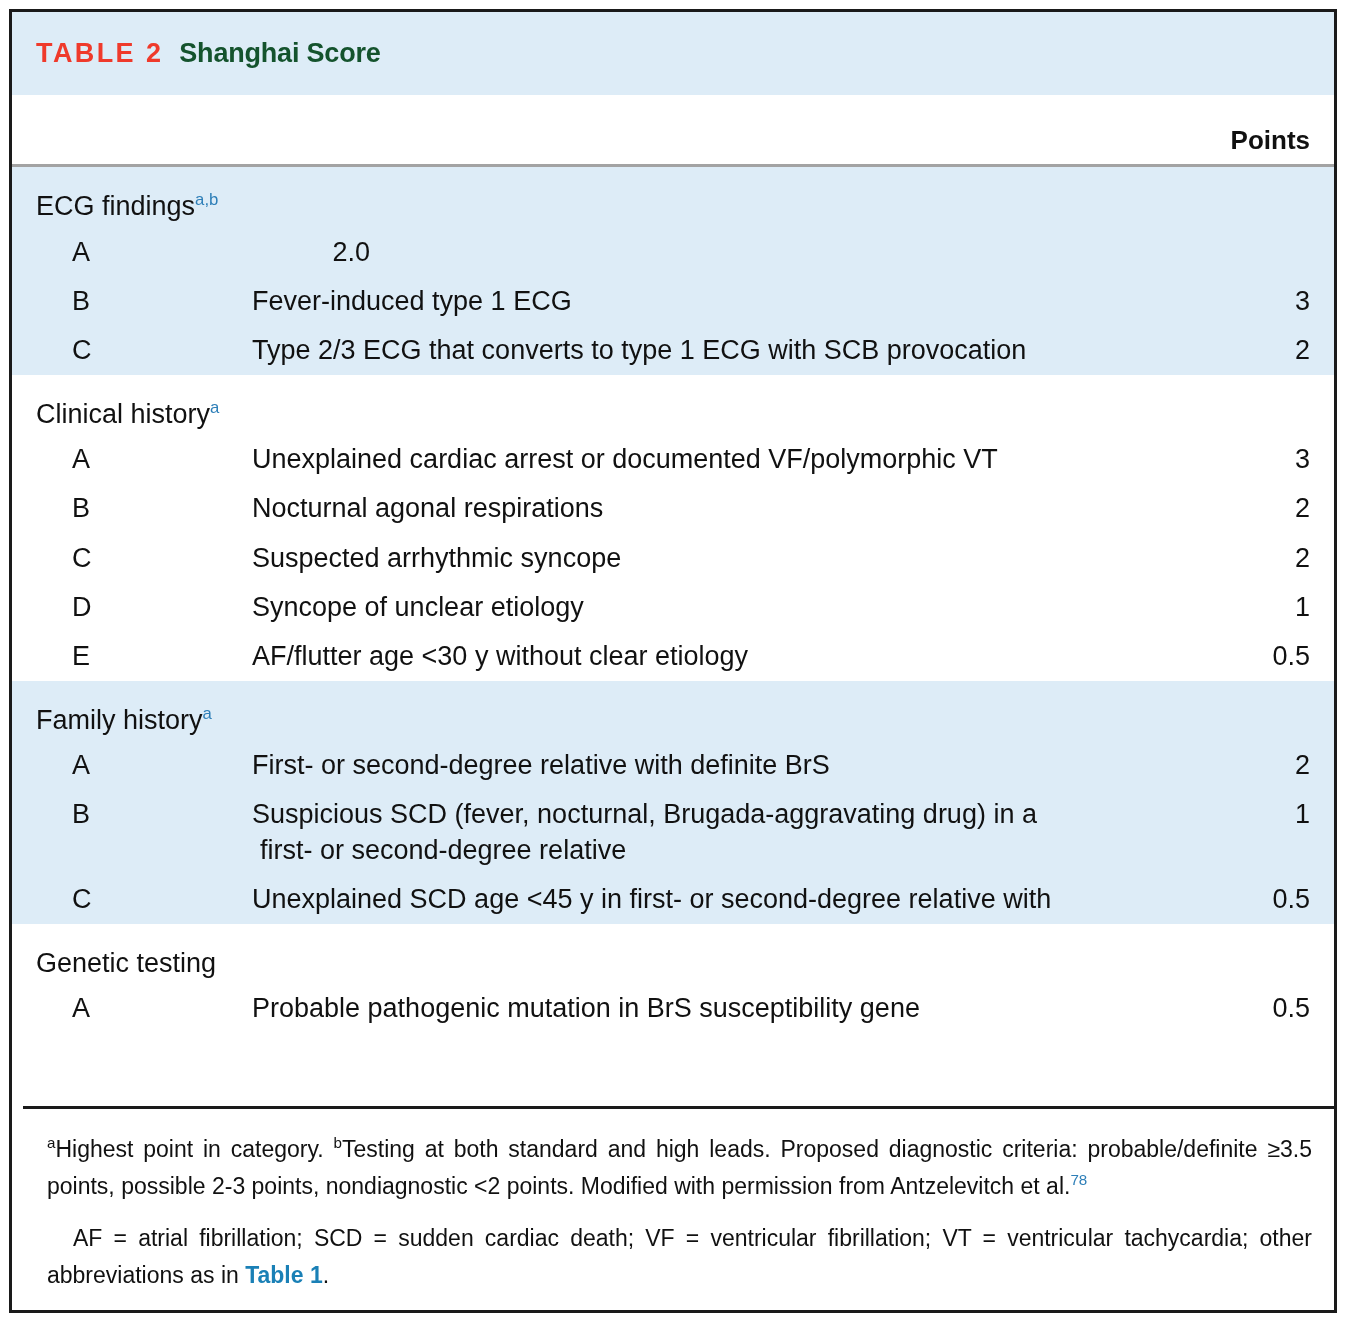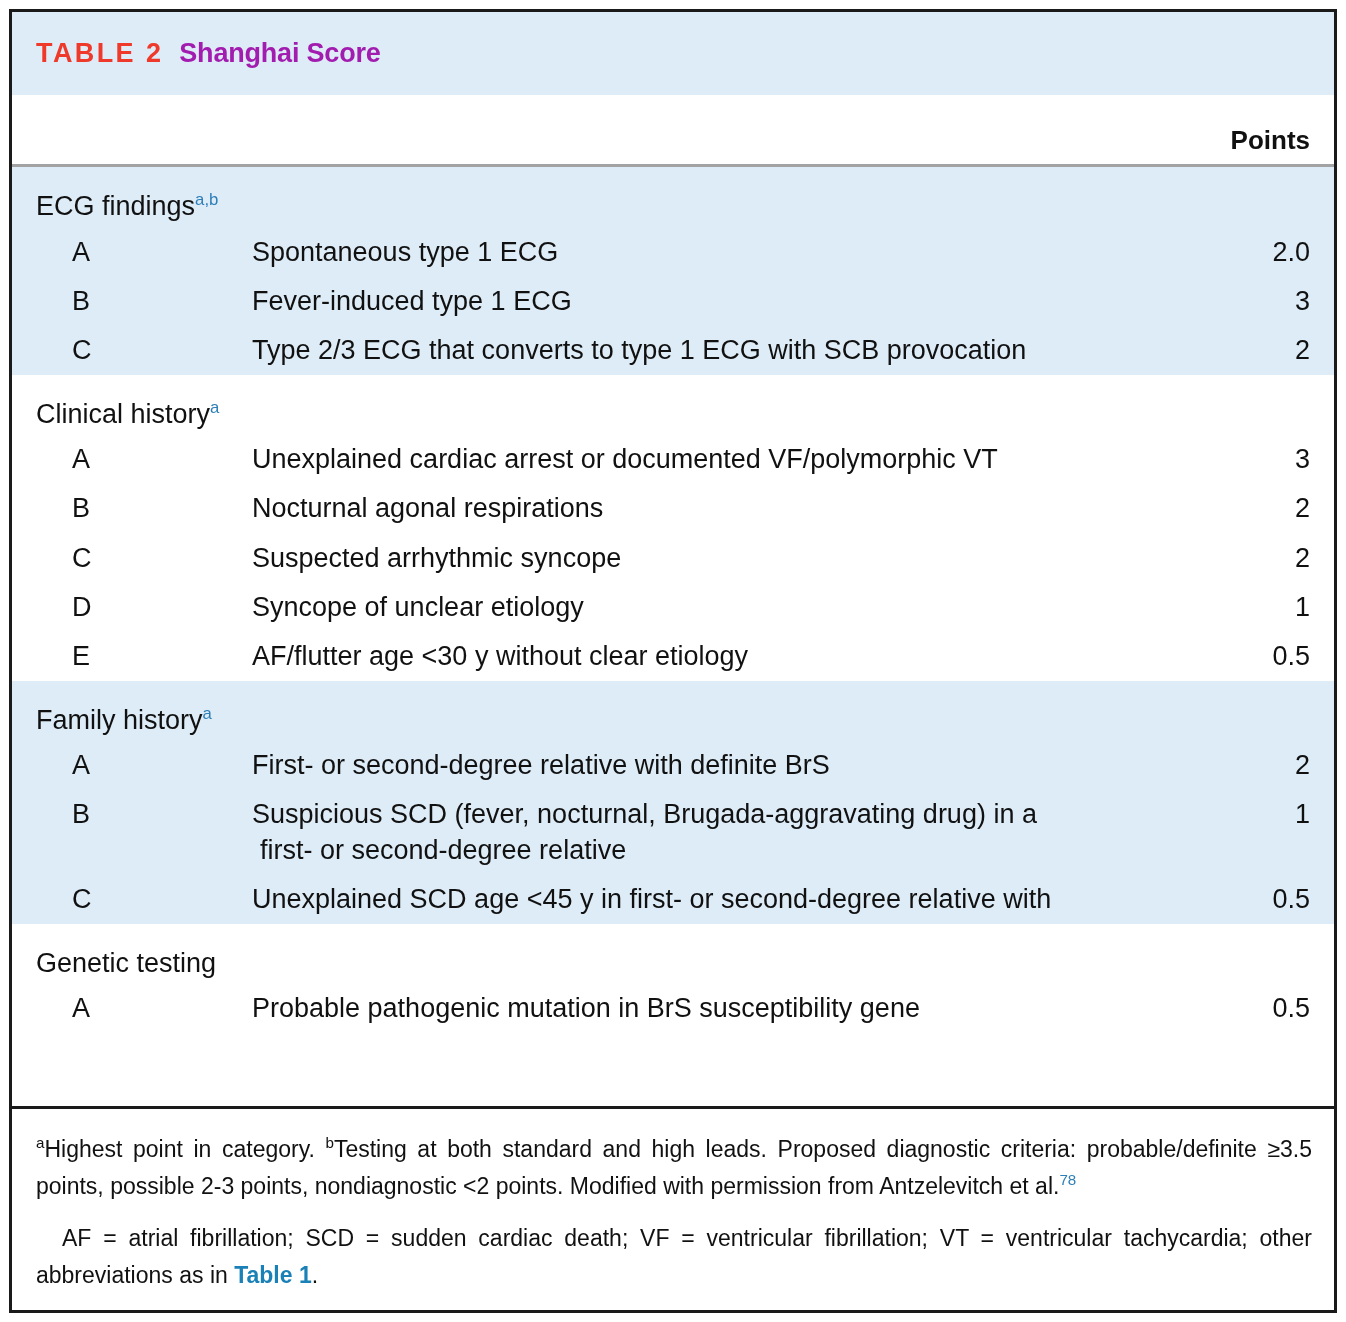--- a/index.html
+++ b/index.html
@@ -44,21 +44,21 @@
     gap: 16px;
     flex: 0 0 auto;
   }
   .caption-label {
     color: #ef3a2b;
     font-weight: bold;
     font-size: 27px;
     letter-spacing: 2.4px;
   }
   .caption-title {
-    color: #a21caf;
+    color: #14532d;
     font-weight: bold;
     font-size: 27px;
     letter-spacing: -0.2px;
   }
 
   
   .colhead {
     background: #ffffff;
     border-bottom: 3px solid #a3a3a3;
     flex: 0 0 auto;
@@ -133,20 +133,21 @@
   
   .footnotes {
     border-top: 3px solid #1a1a1a;
     background: #ffffff;
     flex: 0 0 auto;
     padding: 22px 22px 16px 24px;
     font-size: 23px;
     line-height: 1.62;
     color: #111111;
     text-align: justify;
+    margin-left: 11px;
   }
   .footnotes p { margin: 0; }
   .footnotes p + p { margin-top: 14px; text-indent: 26px; }
   .footnotes sup {
     font-size: 0.66em;
     vertical-align: super;
     line-height: 0;
   }
   .footnotes sup.cite { color: #2e7fb8; }
   .link-blue {
@@ -167,21 +168,20 @@
 
     <div class="colhead">
       <span class="colhead-points">Points</span>
     </div>
 
     <div class="body" id="table-body">
         <div class="section shaded">
           <div class="section-title"><span>ECG findings</span><sup>a,b</sup></div>
           <div class="row">
             <div class="letter">A</div>
-            <div class="desc"><span>Spontaneous type 1 ECG</span></div>
             <div class="points">2.0</div>
           </div>
           <div class="row">
             <div class="letter">B</div>
             <div class="desc"><span>Fever-induced type 1 ECG</span></div>
             <div class="points">3</div>
           </div>
           <div class="row">
             <div class="letter">C</div>
             <div class="desc"><span>Type 2/3 ECG that converts to type 1 ECG with SCB provocation</span></div>

